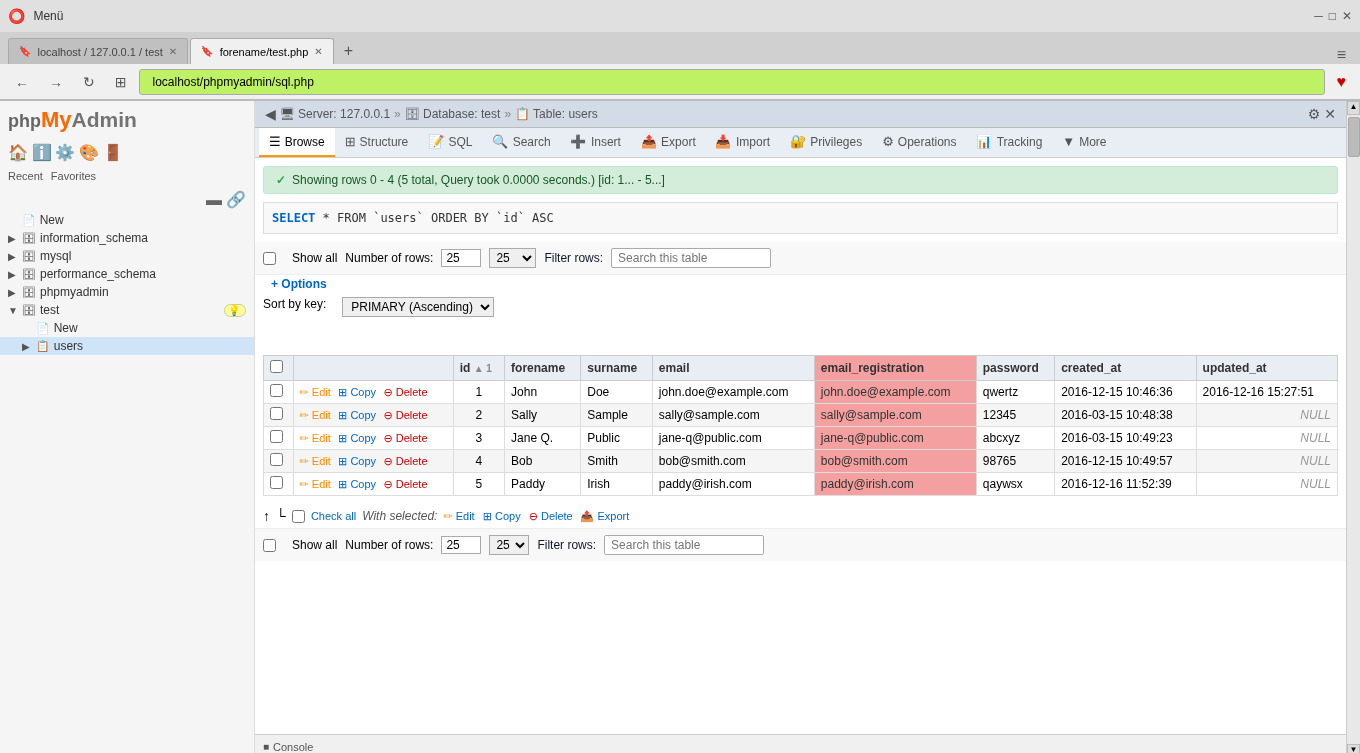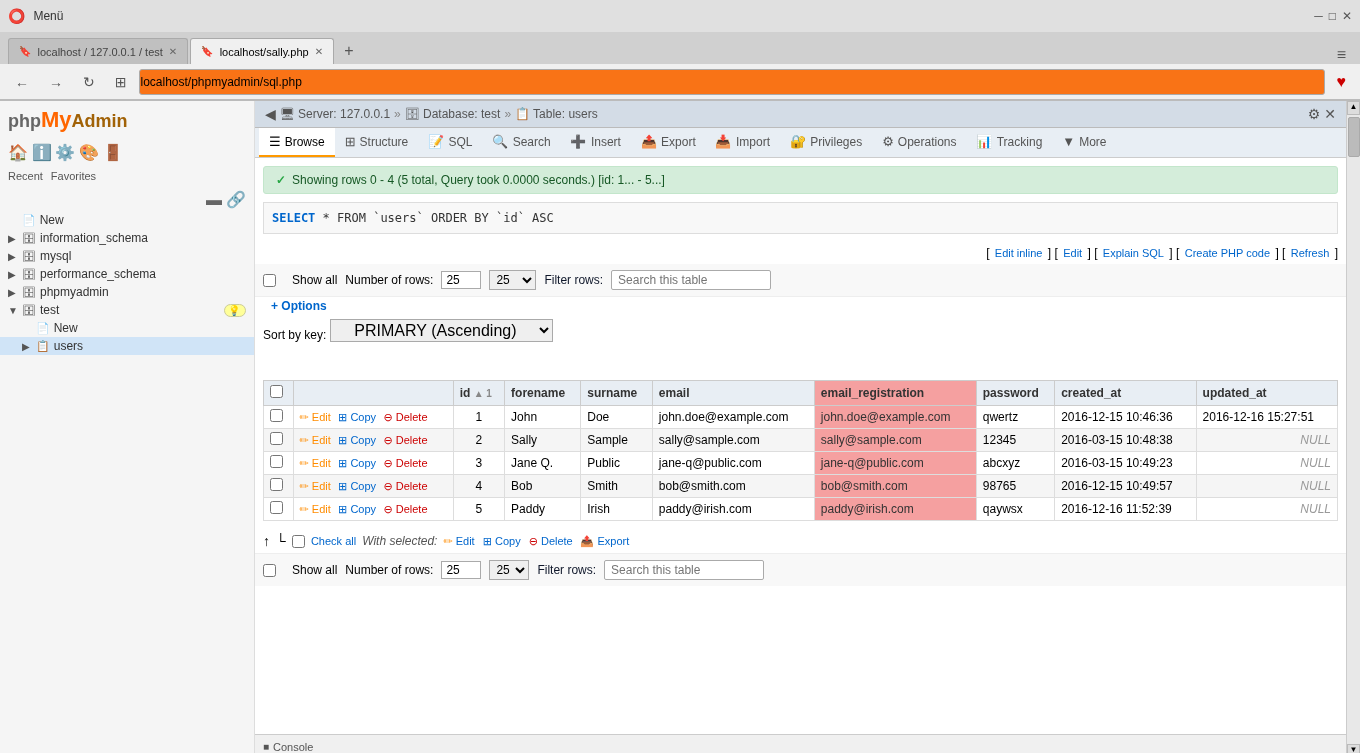--- a/index.html
+++ b/index.html
@@ -12,21 +12,21 @@
 
     .tab-bar { background: #d0d0d0; display: flex; align-items: flex-end; padding: 0 8px; height: 32px; gap: 2px; }
     .tab { background: #c0c0c0; border: 1px solid #aaa; border-bottom: none; padding: 4px 10px; font-size: 11px; color: #444; display: flex; align-items: center; gap: 6px; height: 26px; border-radius: 3px 3px 0 0; cursor: pointer; }
     .tab.active { background: #f0f0f0; color: #000; z-index: 1; }
     .tab .tab-favicon { font-size: 10px; }
     .tab .tab-close { color: #666; font-size: 10px; cursor: pointer; }
     .tab-new { background: none; border: none; padding: 4px 8px; font-size: 16px; cursor: pointer; color: #555; }
 
     .nav-bar { background: #f0f0f0; border-bottom: 1px solid #bbb; padding: 4px 8px; display: flex; align-items: center; gap: 6px; height: 36px; }
     .nav-btn { background: none; border: 1px solid transparent; padding: 2px 6px; cursor: pointer; font-size: 14px; color: #555; border-radius: 3px; }
-    .url-bar { flex: 1; border: 1px solid #aaa; border-radius: 3px; padding: 3px 0; font-size: 12px; background: #f97316; height: 26px; }
+    .url-bar { flex: 1; border: 1px solid #aaa; border-radius: 3px; padding: 3px 12px; font-size: 12px; background: #bef264; height: 26px; }
     .nav-heart { color: #c00; font-size: 16px; padding: 2px 6px; }
 
     
     .main-layout { display: flex; height: calc(753px - 96px); background: #f5f5f5; }
 
     
     .sidebar { width: 255px; background: #f5f5f5; border-right: 1px solid #ddd; overflow-y: auto; padding: 0; }
     .sidebar-header { display: flex; align-items: center; justify-content: space-between; padding: 6px 8px; }
     .phpmyadmin-logo { font-size: 22px; font-weight: bold; }
     .phpmyadmin-logo span:first-child { color: #6d6d6d; }
@@ -71,22 +71,22 @@
 
     
     .table-controls { display: flex; align-items: center; gap: 8px; padding: 6px 8px; background: #f8f8f8; border-bottom: 1px solid #eee; }
     .table-controls label { display: flex; align-items: center; gap: 16px; font-size: 12px; }
     .table-controls input[type=checkbox] { cursor: pointer; }
     .table-controls select { font-size: 12px; border: 1px solid #aaa; padding: 1px 2px; }
     .filter-label { color: #0f172a; }
     .filter-input { border: 1px solid #aaa; padding: 2px 6px; font-size: 12px; width: 160px; border-radius: 2px; background: white; }
 
     
-    .sort-controls { display: flex; align-items: flex-end; gap: 4px; padding: 4px 8px; font-size: 12px; }
-    .sort-controls select { font-size: 16px; border: 1px solid #aaa; padding: 1px 19px; }
+    .sort-controls { display: flex; align-items: flex-start; gap: 16px; padding: 4px 8px; font-size: 12px; }
+    .sort-controls select { font-size: 12px; border: 1px solid #aaa; padding: 1px 4px; }
 
     
     .options-link { padding: 4px 8px; font-size: 12px; color: #0066cc; text-decoration: none; cursor: pointer; }
 
     
     .data-table-wrapper { padding: 0 8px 8px; overflow-x: auto; }
     .data-table { width: 100%; border-collapse: collapse; font-size: 12px; margin-top: 34px; }
     .data-table th { background: #e8eef4; border: 1px solid #ccc; padding: 4px 6px; text-align: left; font-weight: bold; color: #333; white-space: nowrap; }
     .data-table th .sort-icon { color: #888; font-size: 10px; }
     .data-table td { border: 1px solid #ddd; padding: 3px 6px; white-space: nowrap; }
@@ -134,21 +134,21 @@
   </div>
 
   <div class="tab-bar">
     <div class="tab">
       <span class="tab-favicon">🔖</span>
       <span style="font-size:11px;">localhost / 127.0.0.1 / test</span>
       <span class="tab-close">✕</span>
     </div>
     <div class="tab active">
       <span class="tab-favicon">🔖</span>
-      <span style="font-size:11px;">localhost/sally.php</span>
+      <span style="font-size:11px;">forename/test.php</span>
       <span class="tab-close">✕</span>
     </div>
     <button class="tab-new">+</button>
     <div style="flex:1"></div>
     <span style="font-size:16px;color:#555;cursor:pointer;padding:0 6px;">≡</span>
   </div>
 
   <div class="nav-bar">
     <button class="nav-btn">←</button>
     <button class="nav-btn">→</button>
@@ -157,21 +157,21 @@
     <input class="url-bar" type="text" value="localhost/phpmyadmin/sql.php" style="">
     <span class="nav-heart">♥</span>
   </div>
 </div>
 
 <div class="main-layout">
 
   <div class="sidebar">
     <div class="sidebar-header">
       <div class="phpmyadmin-logo">
-        <span style="color:#666;font-size:18px;">php</span><span style="color:#f60;font-size:22px;">My</span><span style="color:#a16207;font-size:18px;">Admin</span>
+        <span style="color:#666;font-size:18px;">php</span><span style="color:#f60;font-size:22px;">My</span><span style="color:#737373;font-size:21px;">Admin</span>
       </div>
     </div>
     <div class="sidebar-icons">
       <span style="font-size:16px;cursor:pointer;">🏠</span>
       <span style="font-size:16px;cursor:pointer;">ℹ️</span>
       <span style="font-size:16px;cursor:pointer;">⚙️</span>
       <span style="font-size:16px;cursor:pointer;">🎨</span>
       <span style="font-size:16px;cursor:pointer;">🚪</span>
     </div>
     <div class="sidebar-tabs">
@@ -301,33 +301,20 @@
       </div>
 
       <div class="alert-success">
         <span style="color:#28a745;font-weight:bold;">✓</span>
         <span>Showing rows 0 - 4 (5 total, Query took 0.0000 seconds.) [id: 1... - 5...]</span>
       </div>
 
       <div class="sql-box">
         <span style="color:#0066cc;font-weight:bold;">SELECT</span>
         <span> * FROM `users` ORDER BY `id` ASC</span>
-      </div>
-      <div class="sql-links">
-        <span>[ </span>
-        <a class="action-link">Edit inline</a>
-        <span> ] [ </span>
-        <a class="action-link">Edit</a>
-        <span> ] [ </span>
-        <a class="action-link">Explain SQL</a>
-        <span> ] [ </span>
-        <a class="action-link">Create PHP code</a>
-        <span> ] [ </span>
-        <a class="action-link">Refresh</a>
-        <span> ]</span>
       </div>
 
       <div class="table-controls">
         <label>
           <input type="checkbox" style="">
           <span>Show all</span>
         </label>
         <span>Number of rows:</span>
         <input type="text" value="25" style="width: 40px; border: 1px solid rgb(170, 170, 170); padding: 1px 4px; font-size: 12px;">
         <select style="font-size:12px;border:1px solid #aaa;">

